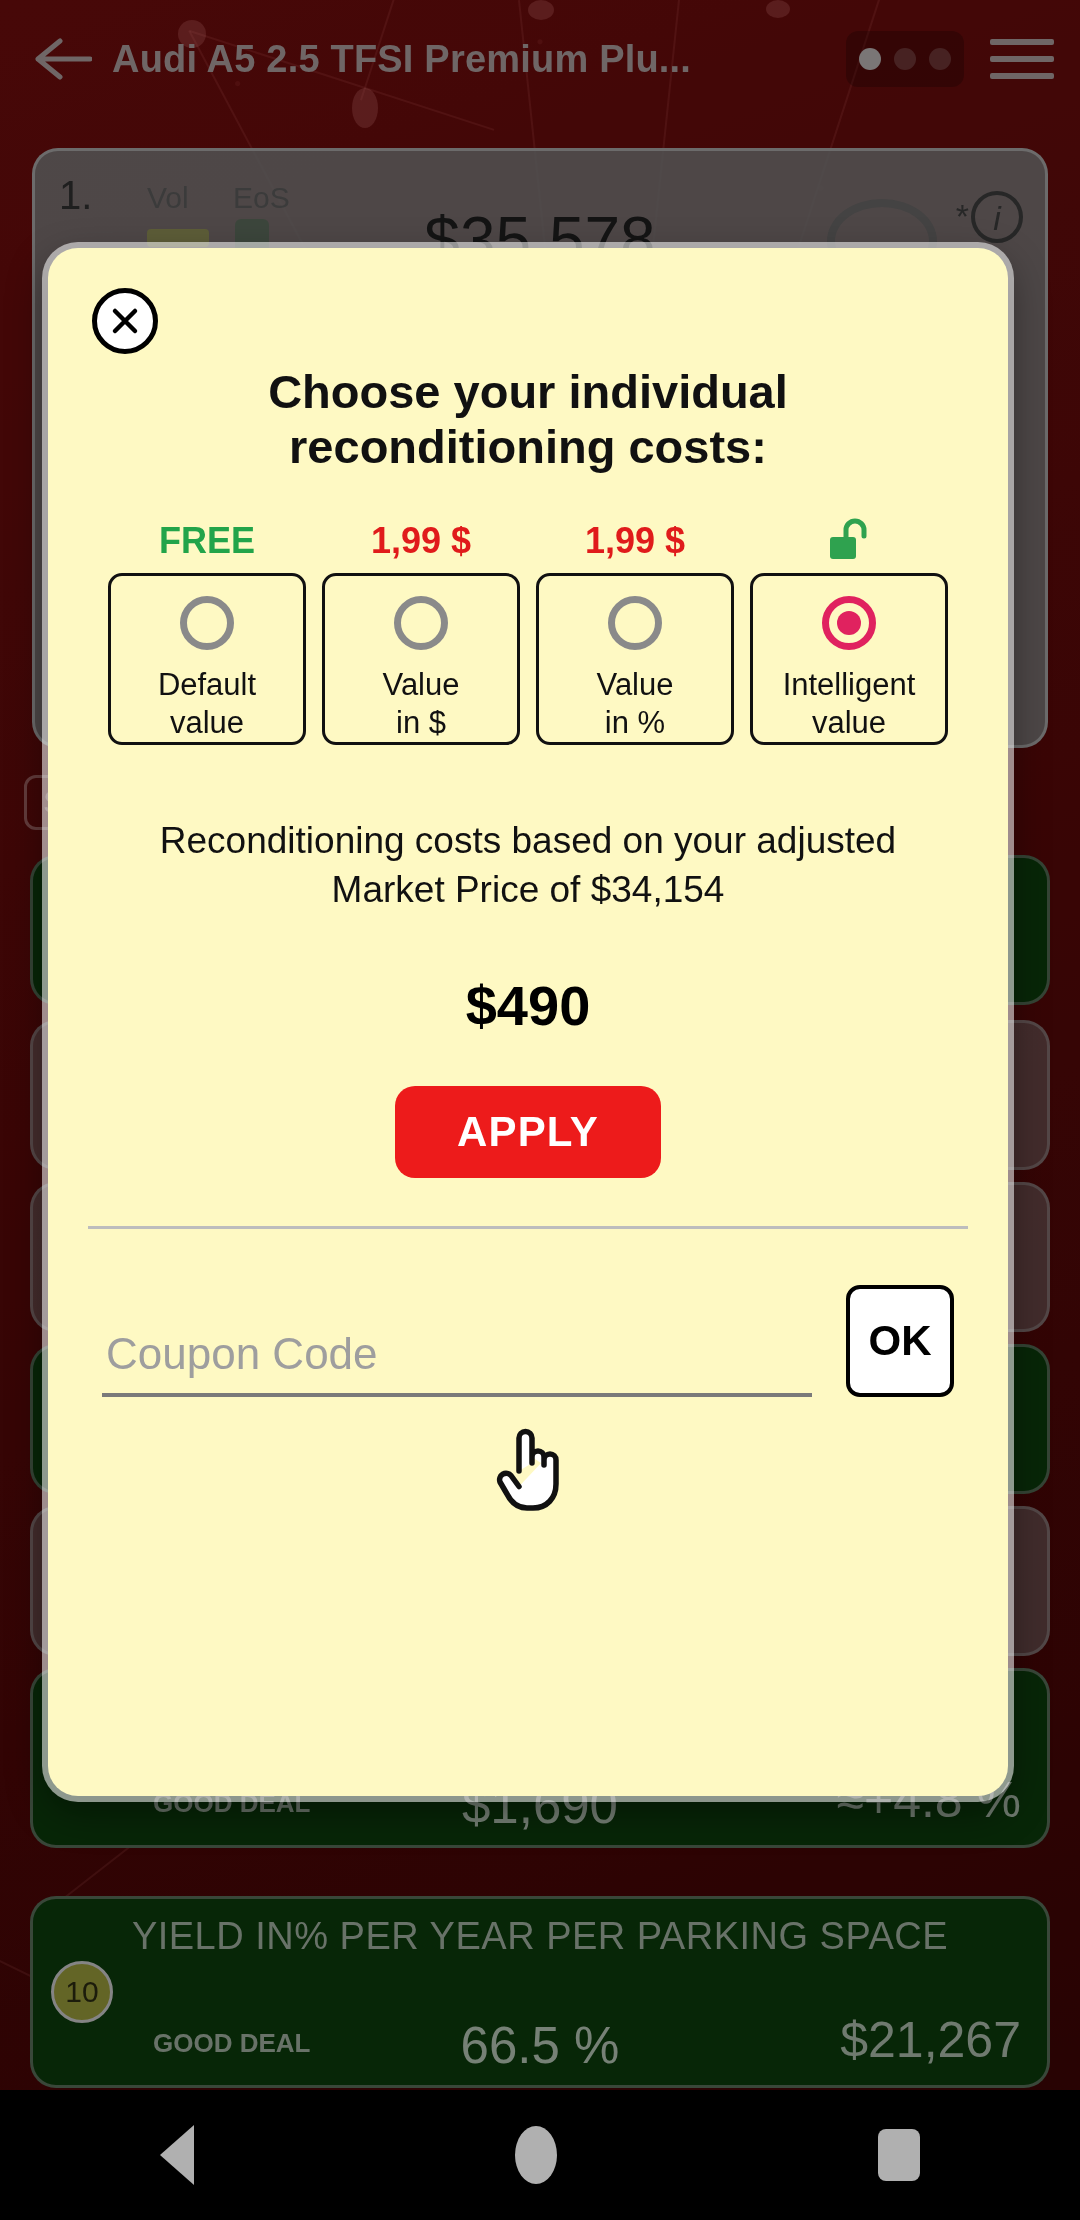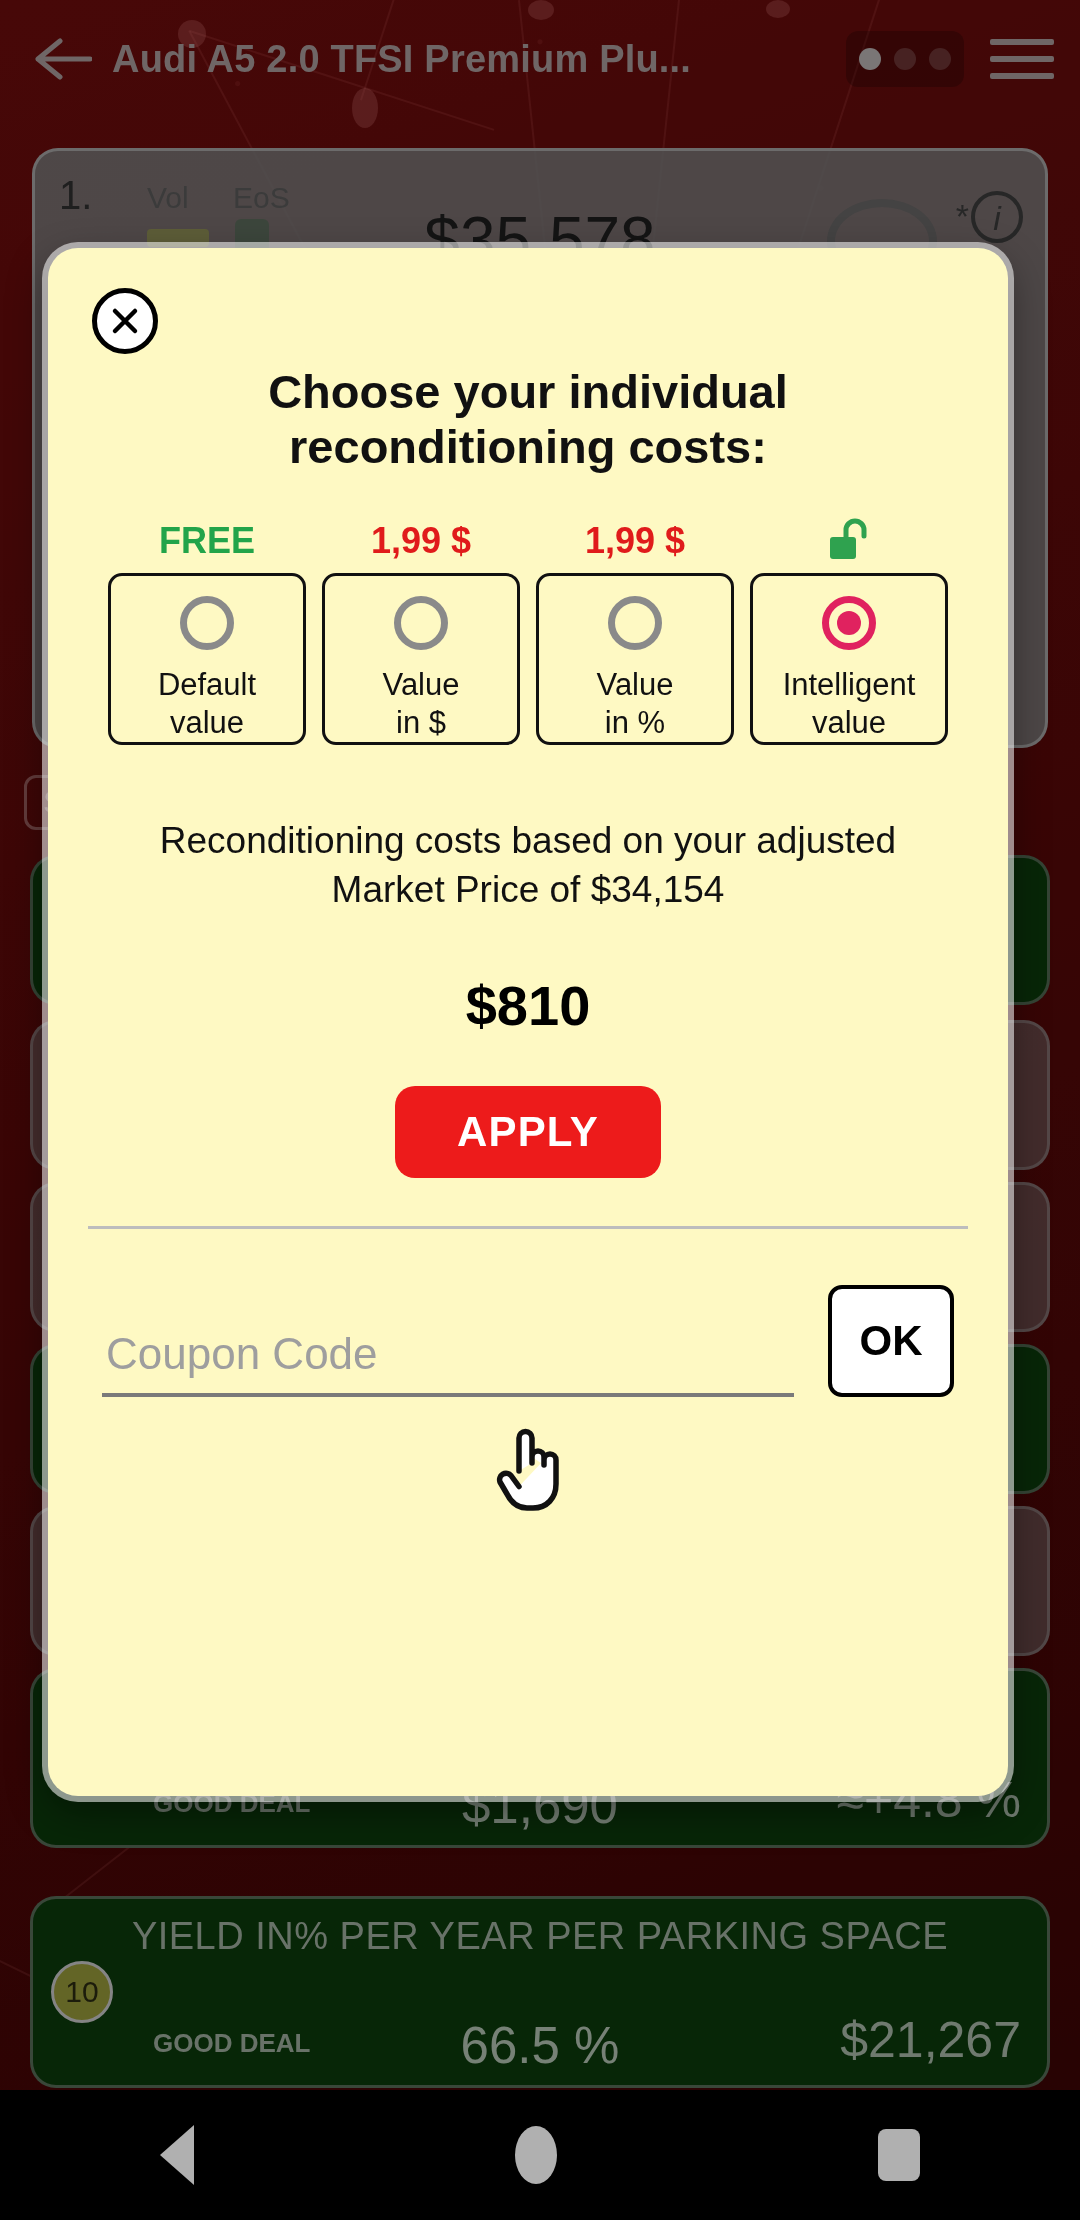--- a/index.html
+++ b/index.html
@@ -293,21 +293,21 @@
     border-bottom: 4px solid #7a7a7a;
     font-size: 44px;
     color: #222;
     padding: 4px 4px 14px 4px;
     background: transparent;
     outline: none;
     font-family: "Liberation Sans", sans-serif;
   }
   #coupon-field::placeholder { color: #9e9e9e; }
   #ok-btn {
-    width: 126px; height: 112px;
+    width: 108px; height: 112px;
     border: 4px solid #000;
     border-radius: 14px;
     background: #fff;
     font-size: 42px;
     font-weight: 700;
     color: #000;
     font-family: "Liberation Sans", sans-serif;
   }
 
   #detail-info {
@@ -352,21 +352,21 @@
     <div class="netdot" style="left:352px;top:88px;width:26px;height:40px;"></div>
     <div class="netdot" style="left:528px;top:0px;width:26px;height:20px;"></div>
     <div class="netdot" style="left:766px;top:0px;width:24px;height:18px;"></div>
 
     <div id="topbar">
       <div id="back-arrow">
         <svg width="58" height="44" viewBox="0 0 58 44" aria-hidden="true">
           <path d="M4 22 L26 4 M4 22 L26 40 M4 22 L56 22" stroke="#a99c9c" stroke-width="5" fill="none" stroke-linecap="round"></path>
         </svg>
       </div>
-      <div id="app-title">Audi A5 2.0 TFSI Premium Plu...</div>
+      <div id="app-title">Audi A5 2.5 TFSI Premium Plu...</div>
       <div id="dots-pill">
         <span class="on"></span>
         <span class="off"></span>
         <span class="off"></span>
       </div>
       <div id="menu-btn">
         <i></i>
         <i></i>
         <i></i>
       </div>
@@ -452,21 +452,21 @@
         <div class="opt-label">Value<br>in %</div>
       </div>
       <div class="opt-box">
         <div class="radio sel"></div>
         <div class="opt-label">Intelligent<br>value</div>
       </div>
     </div>
 
     <div id="desc">Reconditioning costs based on your adjusted Market Price of $34,154</div>
 
-    <div id="amount">$810</div>
+    <div id="amount">$490</div>
 
     <div id="apply-wrap">
       <button id="apply-btn">APPLY</button>
     </div>
 
     <div id="divider"></div>
 
     <div id="coupon-row">
       <input id="coupon-field" type="text" placeholder="Coupon Code" style="">
       <button id="ok-btn">OK</button>

